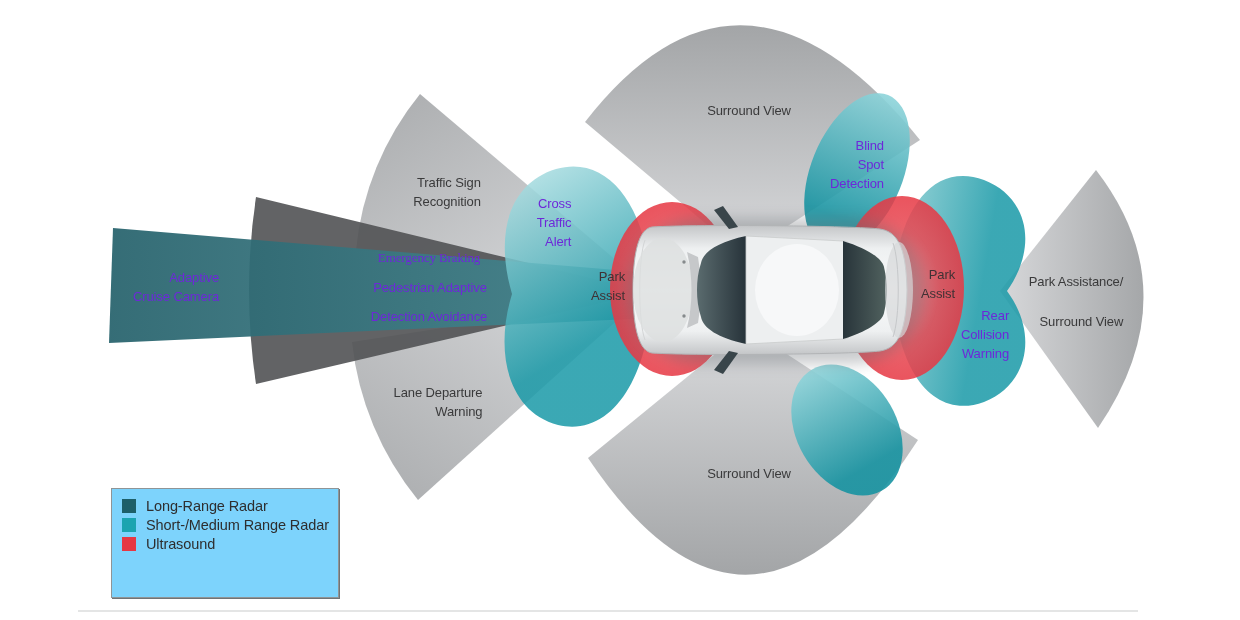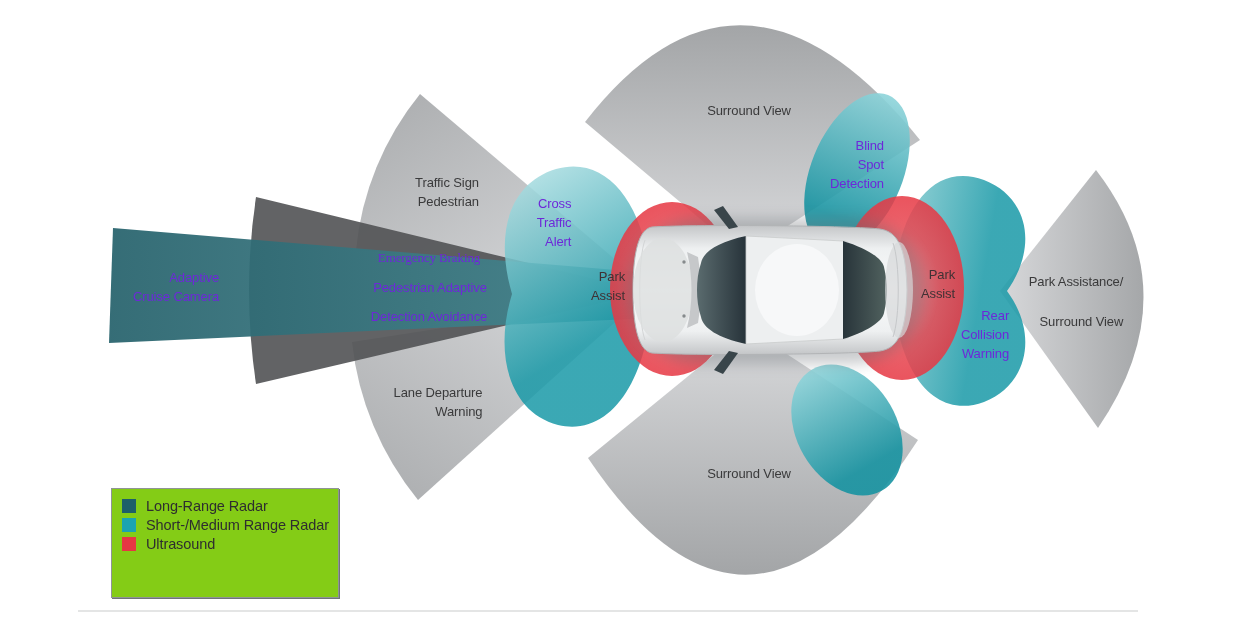--- a/index.html
+++ b/index.html
@@ -4,21 +4,21 @@
 <style>
   html,body{margin:0;padding:0;background:#fff;}
   #stage{position:relative;width:1240px;height:620px;background:#ffffff;overflow:hidden;
          font-family:"Liberation Sans","DejaVu Sans",sans-serif;}
   #zones-svg{position:absolute;left:0;top:0;}
   .zone-label{position:absolute;transform:translate(-50%,-50%);white-space:pre-line;
               text-align:right;font-size:13px;line-height:19px;letter-spacing:-0.1px;color:#3a3a3b;}
   .zone-label.light{color:#6d28d9;}
   .zone-label.on-red{color:#3f3134;}
   .zone-label.wide-gap{line-height:40px;}
-  .legend{position:absolute;left:111px;top:488px;width:228px;height:110px;background:#84cc16;
+  .legend{position:absolute;left:111px;top:488px;width:228px;height:110px;background:#7dd3fc;
           border:1px solid #8f9496;box-shadow:1px 1px 0 #6f7477;box-sizing:border-box;
           padding:7px 0 0 10px;}
   .legend-row{display:flex;align-items:center;height:19px;}
   .swatch{width:14px;height:14px;margin-right:10px;flex:0 0 auto;}
   .legend-label{font-size:14.5px;color:#2e2e2f;letter-spacing:-0.1px;white-space:nowrap;}
   .baseline-rule{position:absolute;left:78px;top:610px;width:1060px;height:2px;background:#e4e5e5;}
 </style>
 </head>
 <body>
 
@@ -128,21 +128,21 @@
       <path d="M 729 229 L 714 210 L 723 206 L 738 227 Z" fill="#39454a"></path>
       <path d="M 729 351 L 714 370 L 723 374 L 738 353 Z" fill="#39454a"></path>
       <circle cx="684" cy="262" r="1.7" fill="#868a8c"></circle>
       <circle cx="684" cy="316" r="1.7" fill="#868a8c"></circle>
     </g>
   </svg>
 
   <div class="zone-label light" style="left:176px;top:287px;">Adaptive
 Cruise Camera</div>
   <div class="zone-label" style="left:447px;top:192px;">Traffic Sign
-Pedestrian</div>
+Recognition</div>
   <div class="zone-label light" style="left:429px;top:257px;font-family:Liberation Serif, serif;">Emergency Braking</div>
   <div class="zone-label light" style="left:430px;top:287px;">Pedestrian Adaptive</div>
   <div class="zone-label light" style="left:429px;top:316px;">Detection Avoidance</div>
   <div class="zone-label light" style="left:554px;top:222px;">Cross
 Traffic
 Alert</div>
   <div class="zone-label on-red" style="left:608px;top:286px;">Park
 Assist</div>
   <div class="zone-label" style="left:749px;top:110px;">Surround View</div>
   <div class="zone-label light" style="left:857px;top:164px;">Blind

